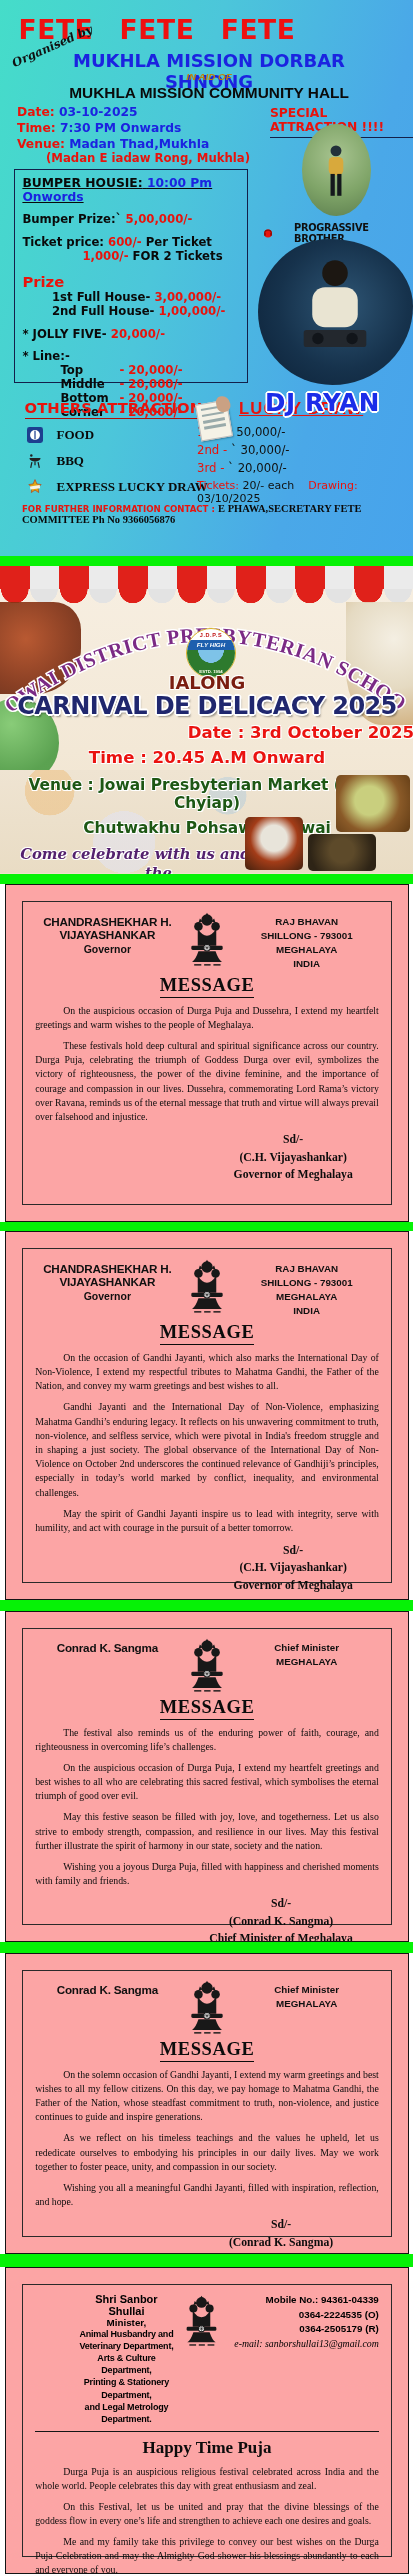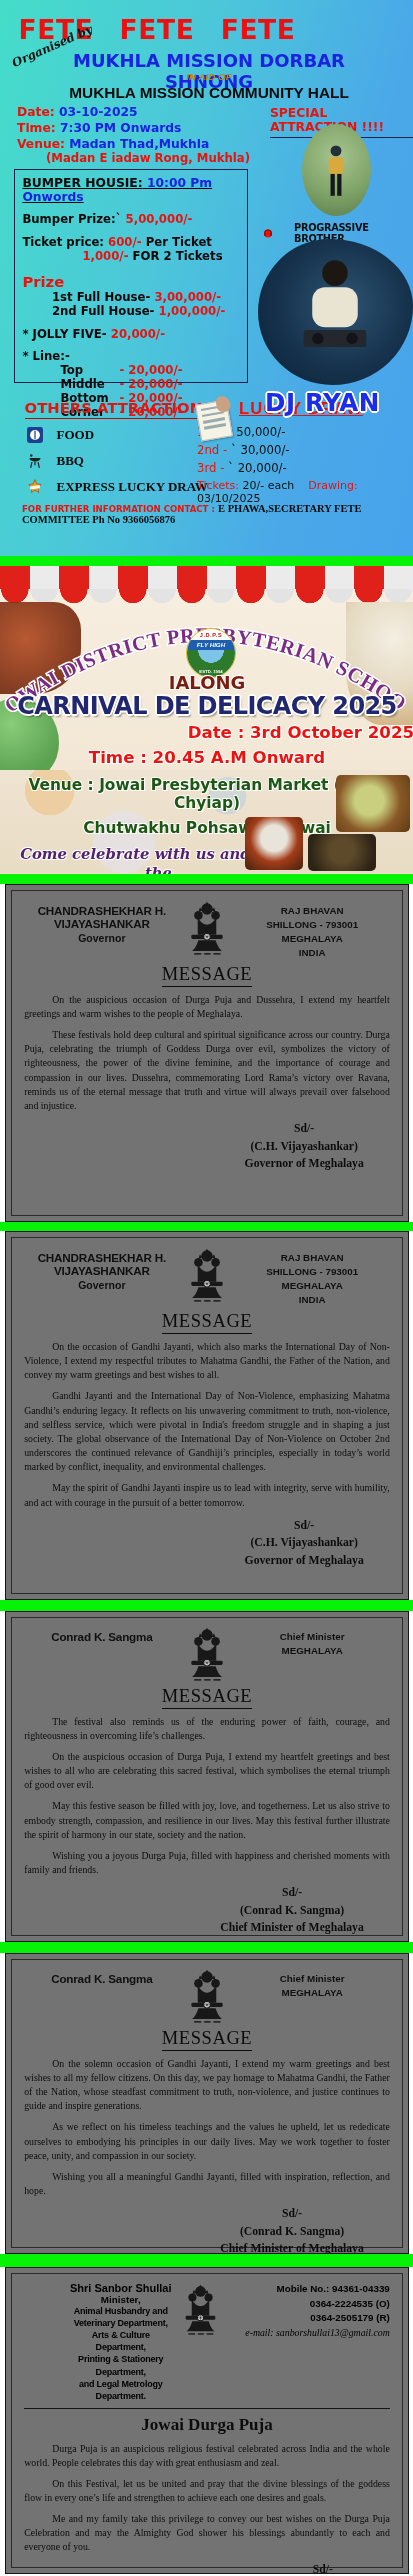--- a/index.html
+++ b/index.html
@@ -127,30 +127,30 @@
   .tag-1 { margin-top:6.2px; }
   .food-thumb { position:absolute; border-radius:4.9px; }
   .ft-1 { right:3.7px; top:4.9px; width:74px; height:57px;
     background:radial-gradient(circle at 45% 45%, #c9cf7e 0 28%, #8a5a28 60%, #5f3a14 100%); }
   .ft-2 { right:111px; top:47px; width:58px; height:53px;
     background:radial-gradient(circle at 50% 40%, #e8e4da 0 30%, #a33c18 55%, #42210e 100%); }
   .ft-3 { right:38px; top:64px; width:68px; height:37px;
     background:radial-gradient(circle at 50% 45%, #5d4a2a 0 30%, #2e2416 80%); }
 
   
-  .msg-box { margin:0 4.9px; border:1.8px solid #141414; background:#737373; padding:5px; overflow:hidden; }
+  .msg-box { margin:0 4.9px; border:1.8px solid #141414; background:#fca5a5; padding:16px; overflow:hidden; }
   .msg-inner { border:0.6px solid #2a2a2a; height:100%; padding:7.4px 12.3px 4.9px; }
   .msg-head { display:grid; grid-template-columns:1fr 55px 1fr; align-items:start; }
   .mh-left { text-align:center; padding-top:4.9px; }
   .mh-name { font-weight:bold; font-size:11.7px; color:#101010; letter-spacing:-0.2px; }
   .mh-role { font-weight:bold; font-size:10.5px; color:#101010; margin-top:2.5px; }
   .mh-right { text-align:center; padding-top:4.9px; font-weight:bold; font-size:9.8px; color:#101010; line-height:1.45; }
   .emblem-wrap { display:flex; justify-content:center; }
   .msg-title-row { text-align:center; margin-top:3.7px; }
-  .msg-title { display:inline-block; font-family:"Liberation Serif",serif; font-weight:normal; font-size:18.5px;
+  .msg-title { display:inline-block; font-family:"Liberation Serif",serif; font-weight:bold; font-size:18.5px;
     letter-spacing:0.6px; color:#0c0c0c; border-bottom:1.8px solid #0c0c0c; padding-bottom:0.6px; }
   .msg-body { margin-top:6.2px; font-family:"Liberation Serif",serif; font-size:9.8px; line-height:1.45;
     color:#0c0c0c; text-align:justify; }
   .msg-body p { text-indent:28px; margin-bottom:6.8px; }
   .msg-sig { margin-top:2.5px; text-align:right; }
   .msg-sig .sig-inner { display:inline-block; text-align:center; margin-right:26px;
     font-family:"Liberation Serif",serif; font-weight:bold; font-size:11.7px; line-height:1.5; color:#0c0c0c; }
   .h-550 { height:338px; } .h-600 { height:369px; } .h-538 { height:331px; } .h-489 { height:301px; } .h-499 { height:307px; }
 
   
@@ -555,21 +555,21 @@
               <use href="#emblem"></use>
             </svg>
         </div>
         <div class="min-right">
           <div>Mobile No.: 94361-04339</div>
           <div>0364-2224535 (O)</div>
           <div>0364-2505179 (R)</div>
           <div class="email">e-mail: sanborshullai13@gmail.com</div>
         </div>
       </div>
-      <div class="min-title">Jowai Durga Puja</div>
+      <div class="min-title">Happy Time Puja</div>
       <div class="msg-body">
           <p>Durga Puja is an auspicious religious festival celebrated across India and the whole world. People celebrates this day with great enthusiasm and zeal.</p>
           <p>On this Festival, let us be united and pray that the divine blessings of the goddess flow in every one’s life and strengthen to achieve each one desires and goals.</p>
           <p>Me and my family take this privilege to convey our best wishes on the Durga Puja Celebration and may the Almighty God shower his blessings abundantly to each and everyone of you.</p>
         </div>
       <div class="msg-sig">
         <div class="sig-inner">
           <div>Sd/-</div>
           <div>(Sanbor Shullai)</div>
           <div>Minister</div>

